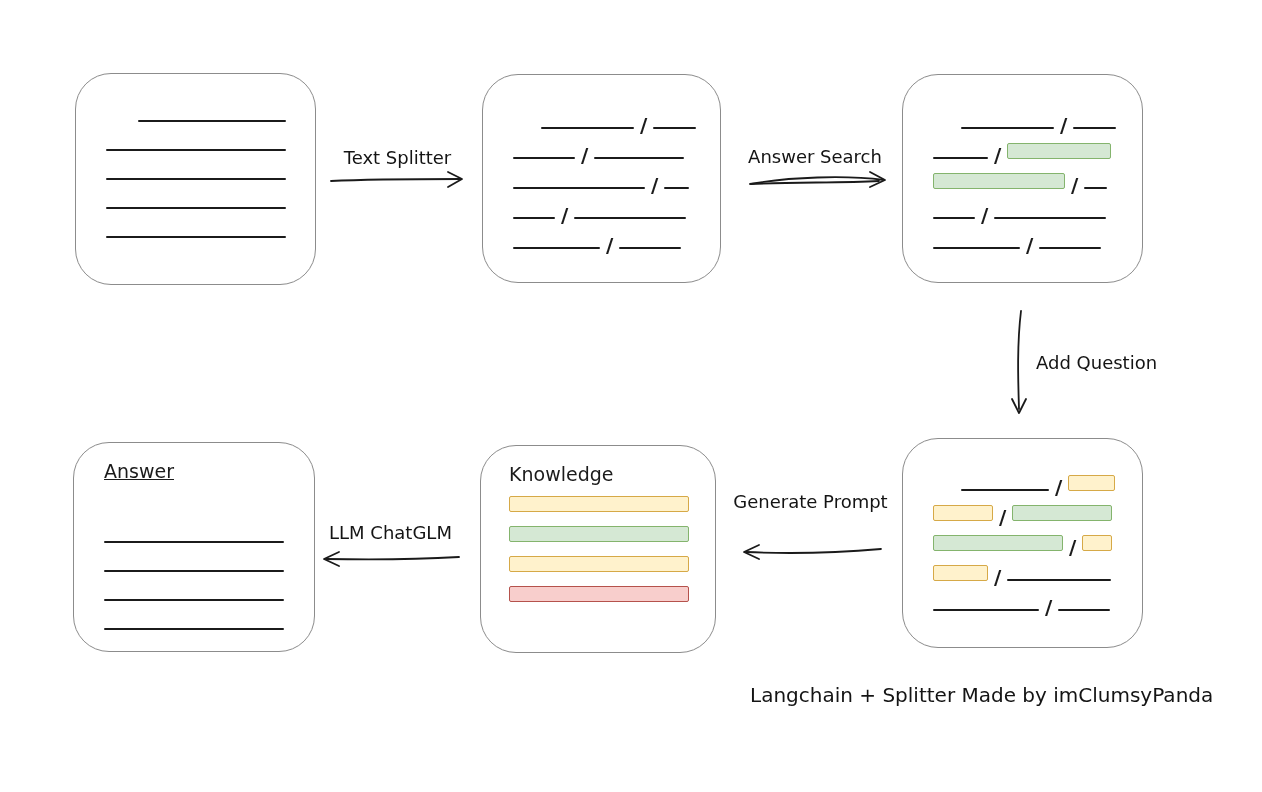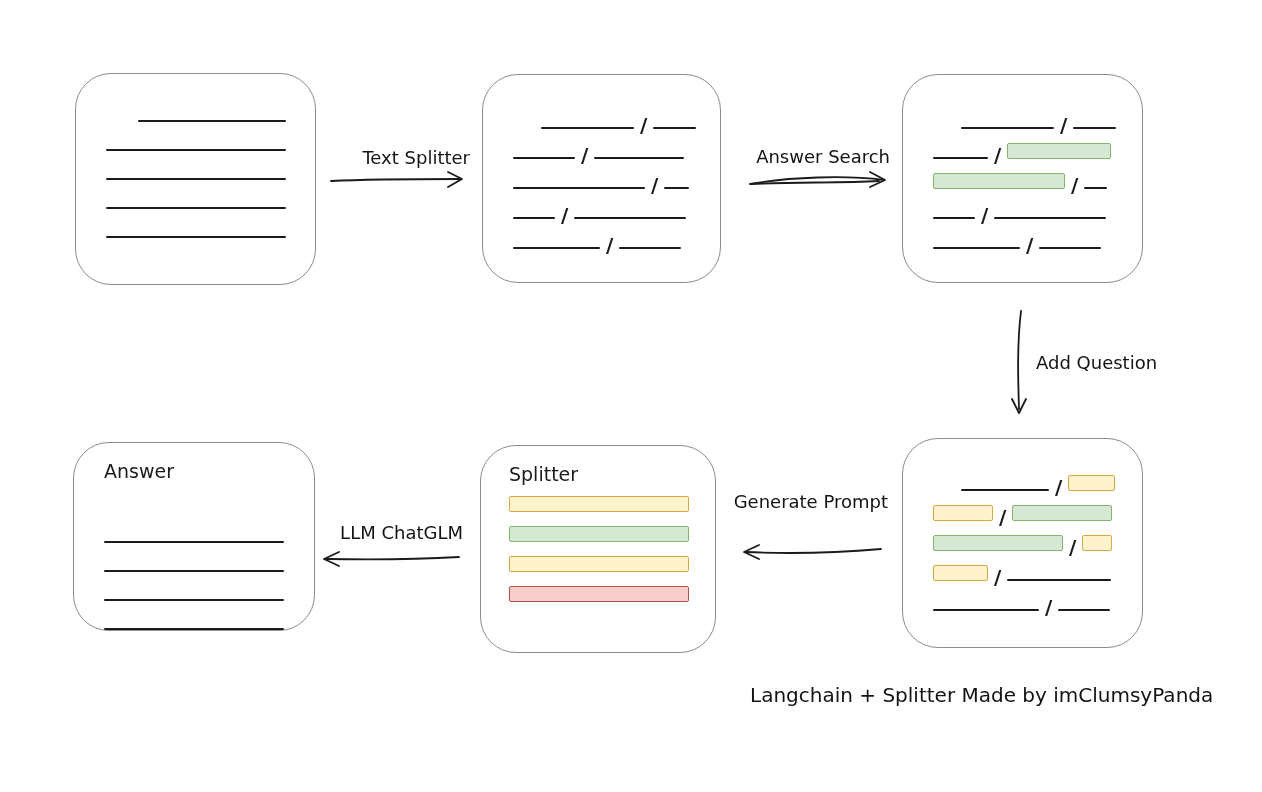--- a/index.html
+++ b/index.html
@@ -11,21 +11,21 @@
   
   .node-box{
     position:absolute;box-sizing:border-box;background:#ffffff;
     border:1.4px solid var(--box-border,#8c8c8c);border-radius:36px;
   }
   #box-document{left:75px;top:73px;width:241px;height:212px;padding:19px 30px;}
   #box-split{left:482px;top:74px;width:239px;height:209px;padding:24px 30px;}
   #box-vector{left:902px;top:74px;width:241px;height:209px;padding:24px 30px;}
   #box-context{left:902px;top:438px;width:241px;height:210px;padding:22px 30px;}
   #box-prompt{left:480px;top:445px;width:236px;height:208px;padding:16px 28px;}
-  #box-answer{left:73px;top:442px;width:242px;height:189px;padding:16px 30px;}
+  #box-answer{left:73px;top:442px;width:242px;height:210px;padding:16px 30px;text-decoration:underline;}
 
   
   .seg-row{display:flex;align-items:flex-end;height:30px;}
   .line-row{display:flex;align-items:flex-end;height:29px;}
   .seg{flex:none;box-sizing:border-box;}
   .seg.line{height:2px;background:var(--ink);border-radius:1px;}
   .seg.green{height:16px;background:var(--green-fill);border:1.4px solid var(--green-border);border-radius:2px;}
   .seg.yellow{height:16px;background:var(--yellow-fill);border:1.4px solid var(--yellow-border);border-radius:2px;}
   .slash{flex:none;font-size:20px;font-weight:600;line-height:1;margin:0 6px;transform:translateY(6px);color:var(--ink);}
 
@@ -36,21 +36,21 @@
 
   .box-title{font-size:19px;font-weight:500;line-height:24px;}
   #box-prompt .bars-knowledge{margin-top:10px;}
   #box-prompt .title-question{margin-top:15px;}
   #box-prompt .bars-question{margin-top:6px;}
   #box-answer .answer-lines{margin-top:31px;}
 
   
   .arrow-label{
     position:absolute;font-size:18px;line-height:22px;white-space:nowrap;
-    text-align:right;color:#141414;
+    text-align:center;color:#141414;
   }
   #label-text-splitter{left:325px;top:147px;width:145px;}
   #label-vector-search{left:740px;top:146px;width:150px;}
   #label-add-context{left:1036px;top:352px;}
   #label-generate-prompt{left:733px;top:491px;width:155px;}
   #label-llm-response{left:318px;top:522px;width:145px;}
   #caption{
     position:absolute;left:750px;top:683px;width:450px;text-align:center;
     font-size:20px;color:#141414;white-space:nowrap;
   }
@@ -189,21 +189,21 @@
       </div>
       <div class="seg-row">
         <span class="seg line" style="width: 106px;"></span>
         <span class="slash">/</span>
         <span class="seg line" style="width: 52px;"></span>
       </div>
     </div>
 </div>
 
 <div id="box-prompt" class="node-box">
-  <div class="box-title">Splitter</div>
+  <div class="box-title">Knowledge</div>
   <div class="bars-knowledge">
       <div class="bar yellow" style="width: 180px;"></div>
       <div class="bar green" style="width: 180px;"></div>
       <div class="bar yellow" style="width: 180px;"></div>
     </div>
   <div class="bars-question">
       <div class="bar red" style="width: 180px;"></div>
     </div>
 </div>
 

